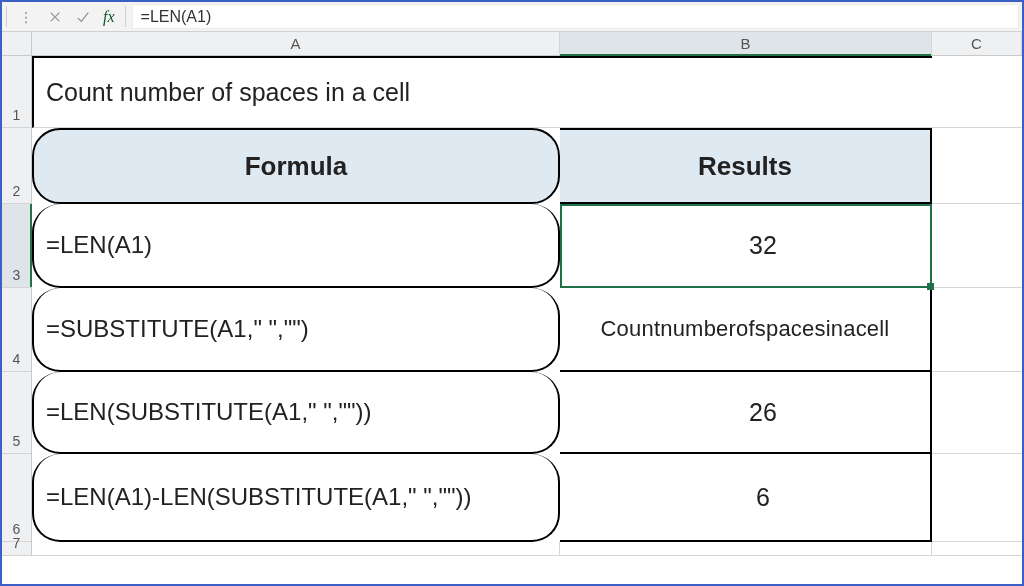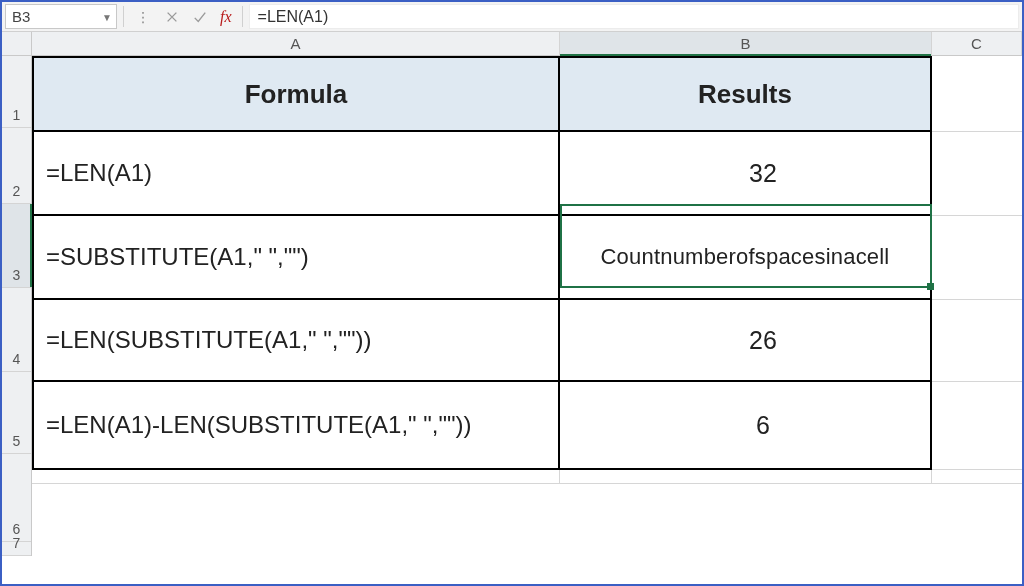--- a/index.html
+++ b/index.html
@@ -38,21 +38,21 @@
   .fb-dots { display:flex; align-items:center; padding:0 8px; color:#888; font-size:14px; }
   .fb-icon {
     width: 28px;
     display: flex;
     align-items: center;
     justify-content: center;
     color: #9a9a9a;
     font-size: 15px;
   }
   .fb-icon svg { width: 14px; height: 14px; }
-  .fx-label { font-style: italic; font-family: "Times New Roman", serif; color:#b91c1c; font-size:16px; padding:0 6px; display:flex; align-items:center;}
+  .fx-label { font-style: italic; font-family: "Times New Roman", serif; color:#14532d; font-size:16px; padding:0 6px; display:flex; align-items:center;}
   .formula-input {
     flex: 1;
     background: #fff;
     border: 1px solid #ececec;
     margin: 2px 3px 2px 2px;
     display: flex;
     align-items: center;
     padding: 0 8px;
     font-size: 16px;
     color: #333;
@@ -123,21 +123,21 @@
   .h5 { height: 82px; }
   .h6 { height: 88px; }
   .h7 { height: 14px; }
 
   
   .tbl-top    { border-top: 2px solid #000; }
   .tbl-left   { border-left: 2px solid #000; }
   .tbl-right  { border-right: 2px solid #000; align-items: center; }
   .tbl-bottom { border-bottom: 2px solid #000; }
   .tbl-hline  { border-bottom: 2px solid #000; }
-  .tbl-vsplit { border-right: 2px solid #000; }
+  .tbl-vsplit { border-right: 2px solid #000; border-radius: 28px; }
 
   .hdr-row .cell { background: #dfe9f2; font-weight: bold; font-size: 26px; justify-content:center; }
 
   
   .selection {
     position: absolute;
     border: 2px solid #1f7246;
     pointer-events: none;
   }
   .selection .handle {
@@ -149,24 +149,20 @@
 
   .title-cell { font-size: 25px; }
   .formula-cell { font-size: 24px; }
   .result-cell { font-size: 25px; padding-left: 48px; }
   .result-text { font-size: 22px; letter-spacing: 0.2px; }
 </style>
 </head>
 <body>
 
 <div class="formula-bar">
-  <div class="name-box">
-    <span>B3</span>
-    <span class="dd">▼</span>
-  </div>
   <div class="fb-sep"></div>
   <div class="fb-dots">⋮</div>
   <div class="fb-icon">
     <svg viewBox="0 0 16 16">
         <path d="M3 3 L13 13 M13 3 L3 13" stroke="#9a9a9a" stroke-width="1.6" fill="none"></path>
       </svg>
   </div>
   <div class="fb-icon">
     <svg viewBox="0 0 16 16">
         <path d="M2 9 L6 13 L14 3" stroke="#9a9a9a" stroke-width="1.6" fill="none"></path>
@@ -216,20 +212,26 @@
       <div class="rhdr h6">
           <span>6</span>
         </div>
       <div class="rhdr h7">
           <span>7</span>
         </div>
     </div>
 
     <div class="cells">
 
+      <div class="row">
+        <div class="cell cA h1 title-cell tbl-left tbl-top" style="border-right:none; width:900px;">
+          <span>Count number of spaces in a cell</span>
+        </div>
+        <div class="cell cC h1"></div>
+      </div>
 
       <div class="row hdr-row">
         <div class="cell cA h2 tbl-left tbl-top tbl-vsplit tbl-hline">
           <span>Formula</span>
         </div>
         <div class="cell cB h2 tbl-top tbl-right tbl-hline">
           <span>Results</span>
         </div>
         <div class="cell cC h2" style="background:#fff; font-weight:normal;"></div>
       </div>

